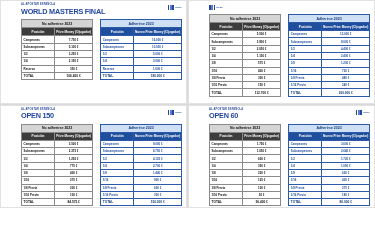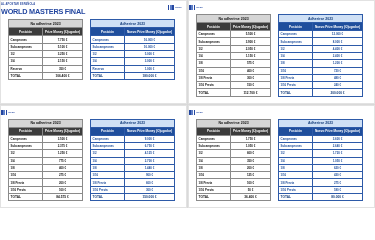--- a/index.html
+++ b/index.html
@@ -15,21 +15,21 @@
     grid-template-columns:1fr 1fr;
     grid-template-rows:1fr 1fr;
     background:#d9d9d9;
     gap:1px;
     box-sizing:border-box;
   }
   .slide{
     position:relative;
     background:#ffffff;
     box-sizing:border-box;
-    padding:3px 4px 2px 0;
+    padding:3px 4px 2px 20px;
     overflow:hidden;
     border:1px solid #e2e2e2;
   }
   .slide-head{
     display:flex;
     align-items:flex-start;
     justify-content:space-between;
   }
   .brandblock{line-height:1;}
   .eyebrow{
@@ -336,20 +336,24 @@
             <tr class="total">
               <td class="lbl">TOTAL</td>
               <td class="val">200.000 €</td>
             </tr>
           </tbody>
         </table>
       </div>
     </div>
     <div class="slide">
       <div class="slide-head">
+        <div class="brandblock">
+          <span class="eyebrow">AL APOSTAR ESPAÑOLA</span>
+          <div class="slide-title">OPEN 150</div>
+        </div>
         <div class="logo">
           <span class="bar"></span>
           <span class="bar b2"></span>
           <span class="bar b3"></span>
           <span class="ltxt">RFEP</span>
         </div>
       </div>
       <div class="tables">
         <table class="tbl t-grey">
           <colgroup>
@@ -454,20 +458,24 @@
             <tr class="total">
               <td class="lbl">TOTAL</td>
               <td class="val">150.000 €</td>
             </tr>
           </tbody>
         </table>
       </div>
     </div>
     <div class="slide">
       <div class="slide-head">
+        <div class="brandblock">
+          <span class="eyebrow">AL APOSTAR ESPAÑOLA</span>
+          <div class="slide-title">OPEN 60</div>
+        </div>
         <div class="logo">
           <span class="bar"></span>
           <span class="bar b2"></span>
           <span class="bar b3"></span>
           <span class="ltxt">RFEP</span>
         </div>
       </div>
       <div class="tables">
         <table class="tbl t-grey">
           <colgroup>

